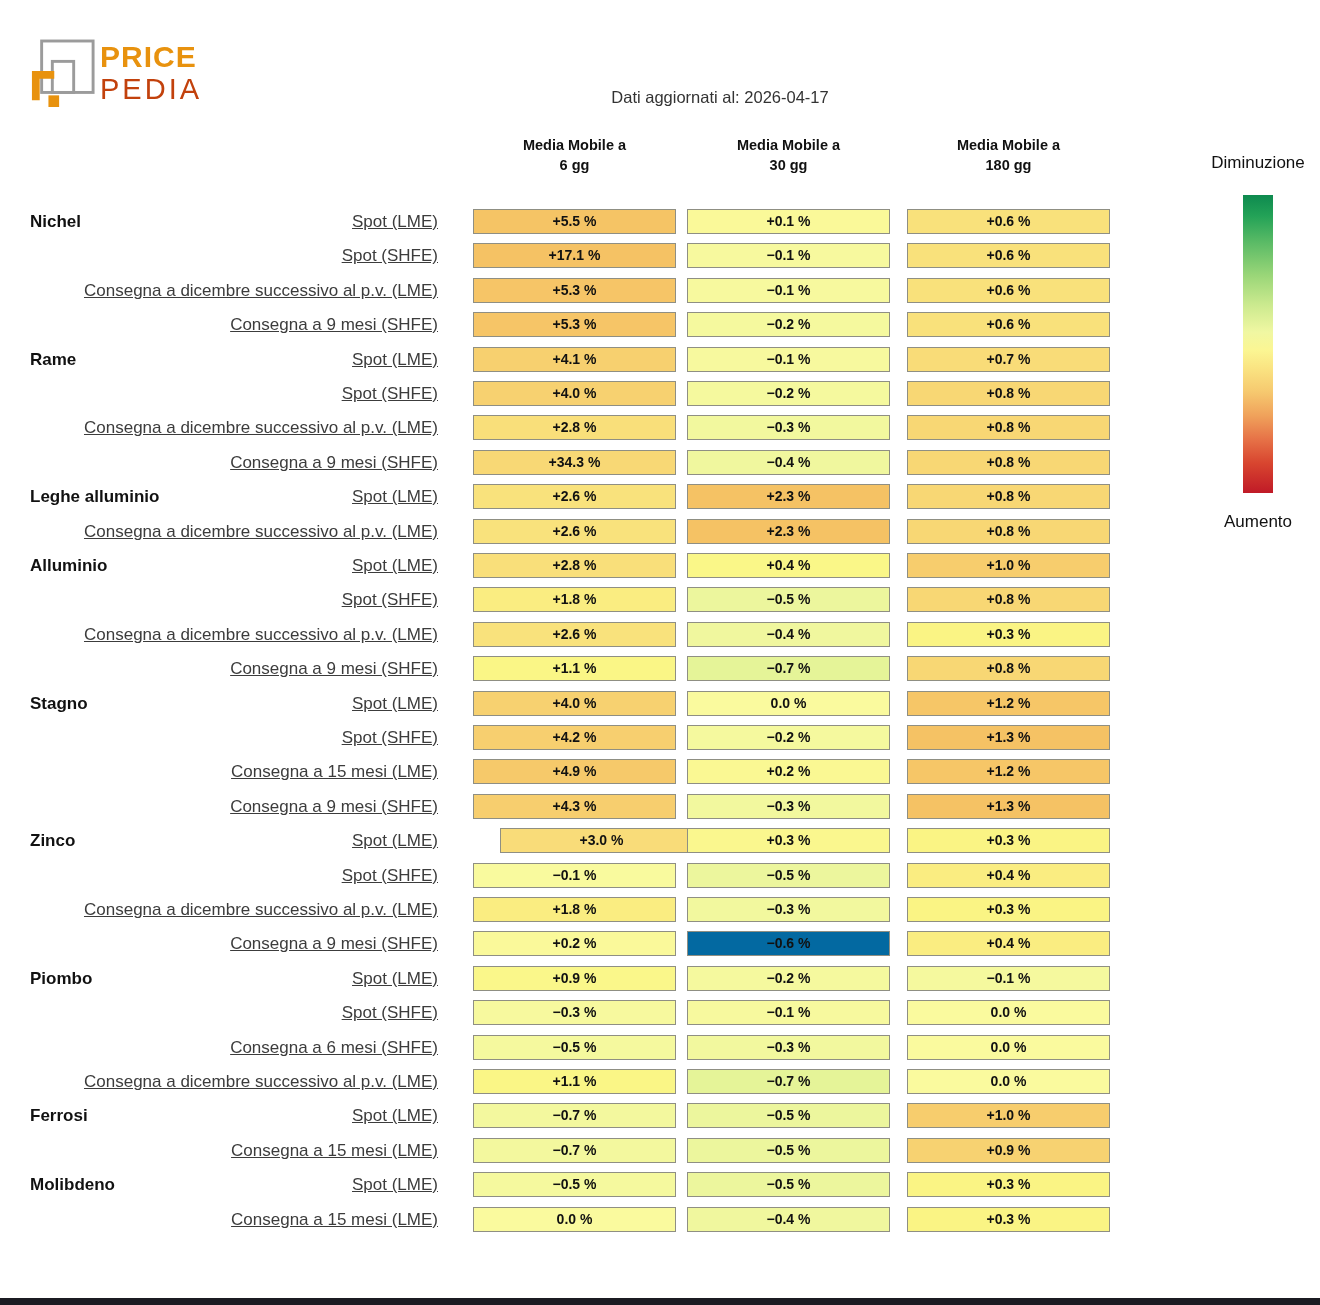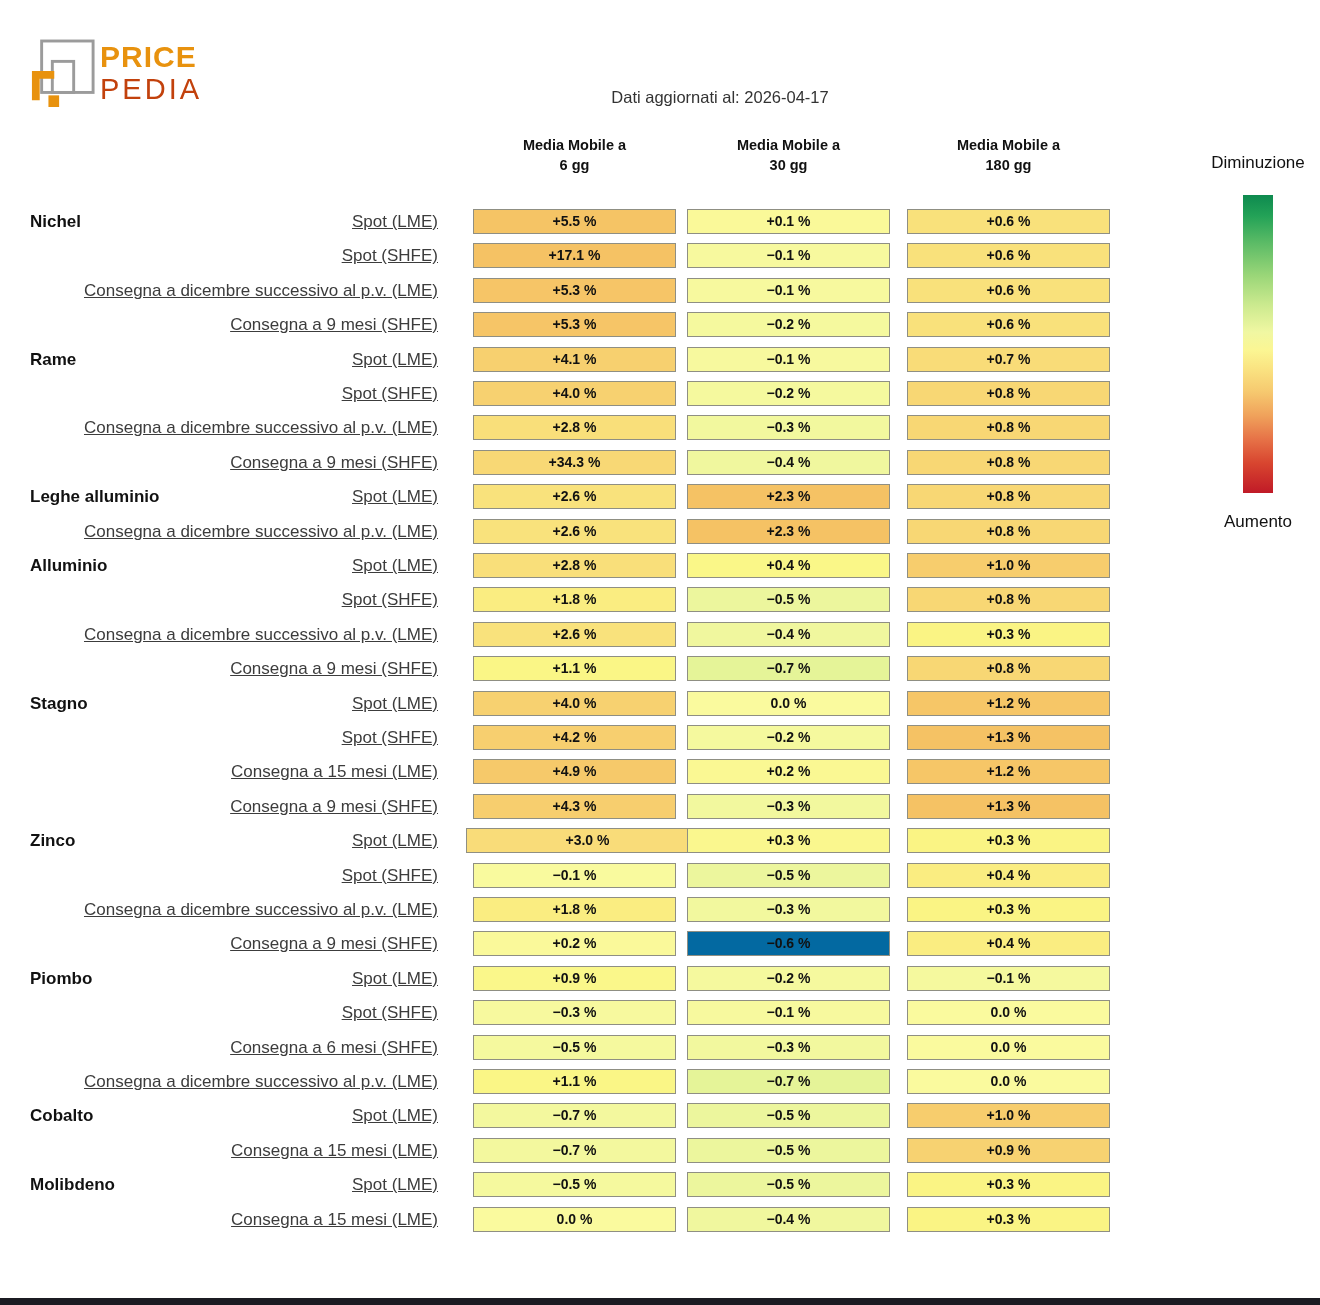--- a/index.html
+++ b/index.html
@@ -147,21 +147,21 @@
       <div class="rlabel" style="top: 759.4px;">Consegna a 15 mesi (LME)</div>
       <div class="hm-cell" style="left: 473px; top: 759.4px; background: rgb(246, 201, 106);">+4.9 %</div>
       <div class="hm-cell" style="left: 687px; top: 759.4px; background: rgb(250, 248, 147);">+0.2 %</div>
       <div class="hm-cell" style="left: 907px; top: 759.4px; background: rgb(246, 198, 103);">+1.2 %</div>
       <div class="rlabel" style="top: 793.8px;">Consegna a 9 mesi (SHFE)</div>
       <div class="hm-cell" style="left: 473px; top: 793.8px; background: rgb(247, 206, 110);">+4.3 %</div>
       <div class="hm-cell" style="left: 687px; top: 793.8px; background: rgb(242, 248, 158);">−0.3 %</div>
       <div class="hm-cell" style="left: 907px; top: 793.8px; background: rgb(245, 194, 100);">+1.3 %</div>
       <div class="metal" style="top: 828.2px;">Zinco</div>
       <div class="rlabel" style="top: 828.2px;">Spot (LME)</div>
-      <div class="hm-cell" style="left: 466px; top: 828.2px; background: rgb(249, 220, 121); padding-left: 20px;">+3.0 %</div>
+      <div class="hm-cell" style="left: 500px; top: 828.2px; background: rgb(249, 220, 121);">+3.0 %</div>
       <div class="hm-cell" style="left: 687px; top: 828.2px; background: rgb(250, 247, 142);">+0.3 %</div>
       <div class="hm-cell" style="left: 907px; top: 828.2px; background: rgb(250, 244, 132);">+0.3 %</div>
       <div class="rlabel" style="top: 862.6px;">Spot (SHFE)</div>
       <div class="hm-cell" style="left: 473px; top: 862.6px; background: rgb(249, 250, 158);">−0.1 %</div>
       <div class="hm-cell" style="left: 687px; top: 862.6px; background: rgb(236, 246, 157);">−0.5 %</div>
       <div class="hm-cell" style="left: 907px; top: 862.6px; background: rgb(250, 237, 129);">+0.4 %</div>
       <div class="rlabel" style="top: 897px;">Consegna a dicembre successivo al p.v. (LME)</div>
       <div class="hm-cell" style="left: 473px; top: 897px; background: rgb(250, 237, 129);">+1.8 %</div>
       <div class="hm-cell" style="left: 687px; top: 897px; background: rgb(242, 248, 158);">−0.3 %</div>
       <div class="hm-cell" style="left: 907px; top: 897px; background: rgb(250, 244, 132);">+0.3 %</div>
@@ -179,21 +179,21 @@
       <div class="hm-cell" style="left: 687px; top: 1000.2px; background: rgb(247, 249, 158);">−0.1 %</div>
       <div class="hm-cell" style="left: 907px; top: 1000.2px; background: rgb(250, 250, 158);">0.0 %</div>
       <div class="rlabel" style="top: 1034.6px;">Consegna a 6 mesi (SHFE)</div>
       <div class="hm-cell" style="left: 473px; top: 1034.6px; background: rgb(245, 249, 158);">−0.5 %</div>
       <div class="hm-cell" style="left: 687px; top: 1034.6px; background: rgb(242, 248, 158);">−0.3 %</div>
       <div class="hm-cell" style="left: 907px; top: 1034.6px; background: rgb(250, 250, 158);">0.0 %</div>
       <div class="rlabel" style="top: 1069px;">Consegna a dicembre successivo al p.v. (LME)</div>
       <div class="hm-cell" style="left: 473px; top: 1069px; background: rgb(250, 246, 134);">+1.1 %</div>
       <div class="hm-cell" style="left: 687px; top: 1069px; background: rgb(229, 244, 152);">−0.7 %</div>
       <div class="hm-cell" style="left: 907px; top: 1069px; background: rgb(250, 250, 158);">0.0 %</div>
-      <div class="metal" style="top: 1103.4px;">Cobalto</div>
+      <div class="metal" style="top: 1103.4px;">Ferrosi</div>
       <div class="rlabel" style="top: 1103.4px;">Spot (LME)</div>
       <div class="hm-cell" style="left: 473px; top: 1103.4px; background: rgb(243, 248, 158);">−0.7 %</div>
       <div class="hm-cell" style="left: 687px; top: 1103.4px; background: rgb(236, 246, 157);">−0.5 %</div>
       <div class="hm-cell" style="left: 907px; top: 1103.4px; background: rgb(247, 205, 109);">+1.0 %</div>
       <div class="rlabel" style="top: 1137.8px;">Consegna a 15 mesi (LME)</div>
       <div class="hm-cell" style="left: 473px; top: 1137.8px; background: rgb(243, 248, 158);">−0.7 %</div>
       <div class="hm-cell" style="left: 687px; top: 1137.8px; background: rgb(236, 246, 157);">−0.5 %</div>
       <div class="hm-cell" style="left: 907px; top: 1137.8px; background: rgb(247, 210, 113);">+0.9 %</div>
       <div class="metal" style="top: 1172.2px;">Molibdeno</div>
       <div class="rlabel" style="top: 1172.2px;">Spot (LME)</div>

